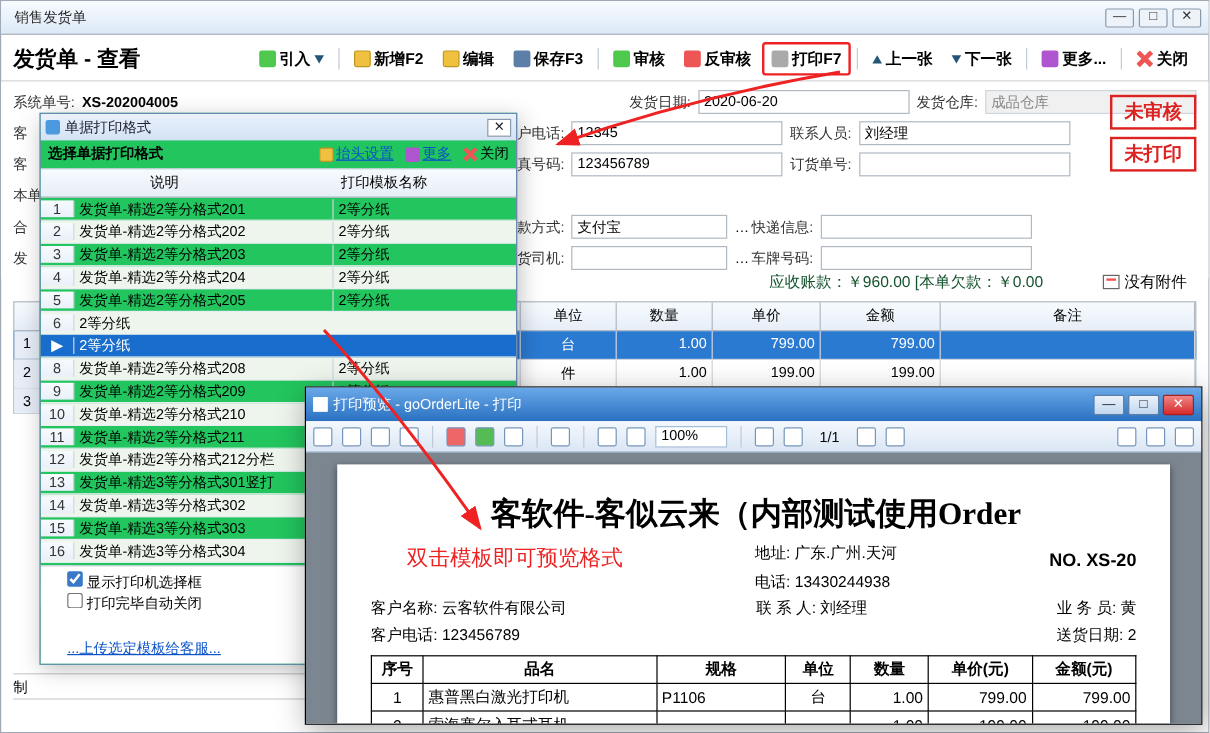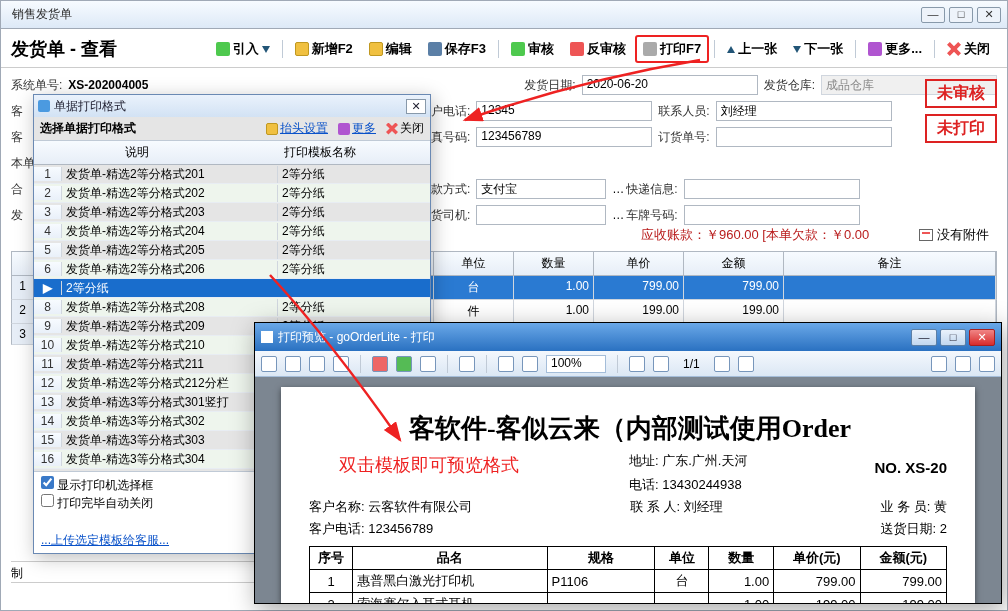--- a/index.html
+++ b/index.html
@@ -30,54 +30,54 @@
 
   .form-area { position:relative; padding:4px 10px; background:#fff; }
   .form-row { display:flex; align-items:center; height:26px; gap:6px;}
   .lbl { color:#333; }
   .val-input { border:1px solid #b0b8c2; padding:1px 4px; height:20px; min-width:90px; background:#fff;}
   .val-readonly { border:1px solid #d0d6de; background:#f0f0f0; color:#888; padding:1px 4px; height:20px;}
   .bold-id { font-weight:bold;}
   
   .status-stamps { position:absolute; right:10px; top:78px; display:flex; flex-direction:column; gap:6px;}
   .stamp { border:2px solid #d22; color:#d22; font-size:16px; font-weight:bold; padding:2px 10px;}
-  .acct-text { color:#b91c1c; font-weight:normal; position:absolute; top:225px; left:640px; font-size:13px;}
+  .acct-text { color:#14532d; font-weight:normal; position:absolute; top:225px; left:640px; font-size:13px;}
   .attach-text { position:absolute; top:225px; right:18px; font-size:13px; display:flex; align-items:center; gap:4px;}
   .attach-ic {width:14px;height:12px;background:#fff;border:1px solid #666;position:relative;}
   .attach-ic:before{content:'';position:absolute;left:2px;top:2px;right:2px;height:2px;background:#e55;}
 
   .data-grid-bg { position:absolute; top:250px; left:10px; right:10px;}
   .grid-head { display:flex; background:linear-gradient(#f7fbff,#e7eef7); border:1px solid #b0b8c2;}
   .gh-cell { border-right:1px solid #b0b8c2; padding:3px 4px; text-align:center;}
   .grid-row { display:flex; border-left:1px solid #b0b8c2; border-right:1px solid #b0b8c2; border-bottom:1px solid #d0d6de;}
   .gr-cell { border-right:1px solid #d0d6de; padding:3px 4px; text-align:right;}
   .grid-row.sel { background:#2a7ad2; color:#fff;}
 
   .status-foot { position:absolute; bottom:4px; left:10px; right:10px; border-top:1px solid #ccc; padding-top:3px; font-size:12px;}
   .status-foot .notprint { font-weight:bold; text-align:center; padding:3px; border-top:1px solid #ccc;}
 
   
-  .fmt-dialog { position:absolute; top:94px; left:33px; width:398px; height:460px; border:1px solid #6a89b3; background:#e5e5e5; box-shadow:2px 4px 18px rgba(0,0,0,.25); }
+  .fmt-dialog { position:absolute; top:94px; left:33px; width:398px; height:460px; border:1px solid #6a89b3; background:#22c55e; box-shadow:2px 4px 18px rgba(0,0,0,.25); }
   .fmt-title { height:22px; background:linear-gradient(#eaf2fc,#d2e2f4); display:flex; align-items:center; justify-content:space-between; padding:0 4px; font-size:12px; color:#223;}
   .fmt-close { width:20px; height:15px; border:1px solid #8899aa; background:#fff; text-align:center; line-height:13px; font-size:11px;}
   .fmt-toolbar { height:24px; border-bottom:1px solid #c0cad6; display:flex; align-items:center; justify-content:space-between; padding:2px 6px; font-size:12px;}
   .fmt-tool-right { display:flex; align-items:center; gap:10px;}
   .link-blue { color:#0a52c9; text-decoration:underline; display:flex; align-items:center; gap:2px; cursor:pointer;}
   .smallic { width:12px; height:12px;}
   .fmt-head { display:flex; background:linear-gradient(#f7fbff,#e7eef7); border-bottom:1px solid #b0b8c2; font-size:12px; }
   .fmt-head div { padding:3px 4px; text-align:center;}
   .fmt-list { height:340px; overflow:hidden;}
   .fmt-row { display:flex; font-size:12px; border-bottom:1px solid #e8edf3; height:19px; align-items:center;}
   .fmt-row.alt { background:#eef5ed;}
   .fmt-row.sel { background:#196dcc; color:#fff;}
   .fmt-idx { width:28px; text-align:center; border-right:1px solid #d0d6de; background:linear-gradient(#f7fbff,#e9f0f9); color:#333;}
   .fmt-row.sel .fmt-idx { background:#196dcc; color:#fff; font-weight:bold;}
   .fmt-name { width:216px; padding-left:4px; border-right:1px solid #d0d6de; overflow:hidden; white-space:nowrap;}
   .fmt-desc { width:150px; padding-left:4px;}
-  .fmt-foot { position:absolute; bottom:0; left:0; right:0; background:#fff; border-top:1px solid #c0cad6; padding:4px 7px; font-size:12px;}
+  .fmt-foot { position:absolute; bottom:0; left:0; right:0; background:#fff; border-top:1px solid #c0cad6; padding:4px 22px; font-size:12px;}
   .chk { accent-color:#3979c8;}
 
   
   .preview-window { position:absolute; top:322px; left:254px; width:748px; height:282px; border:1px solid #000000; background:#e8eef6; box-shadow:3px 6px 24px rgba(0,0,0,.35);}
   .pv-title { height:28px; background:linear-gradient(#6aa8e8,#2a71c1); display:flex; align-items:center; justify-content:space-between; padding:0 6px; color:#fff; font-size:12px;}
   .pv-winbtns { display:flex; gap:3px;}
   .pv-wbtn { width:26px; height:17px; border-radius:2px; background:linear-gradient(#eaf2fb,#c1d7ef); border:1px solid #5b7fa6; text-align:center; line-height:14px; font-size:11px; color:#223;}
   .pv-wbtn.close { background:linear-gradient(#f08585,#d82b2b); color:#fff; border-color:#a51f1f;}
   .pv-toolbar { height:26px; background:linear-gradient(#f4f8fd,#dbe7f4); border-bottom:1px solid #a4bdd9; display:flex; align-items:center; padding:0 6px; gap:8px; font-size:12px;}
   .pv-tool-ic { width:16px; height:16px; display:inline-block; border:1px solid #7796bb; border-radius:2px; background:#fff;}
@@ -325,21 +325,20 @@
         <div class="fmt-name">发货单-精选2等分格式204</div>
         <div class="fmt-desc">2等分纸</div>
       </div>
       <div class="fmt-row">
         <div class="fmt-idx">5</div>
         <div class="fmt-name">发货单-精选2等分格式205</div>
         <div class="fmt-desc">2等分纸</div>
       </div>
       <div class="fmt-row alt">
         <div class="fmt-idx">6</div>
-        <div class="fmt-name">发货单-精选2等分格式206</div>
         <div class="fmt-desc">2等分纸</div>
       </div>
       <div class="fmt-row sel">
         <div class="fmt-idx">▶</div>
         <div class="fmt-desc">2等分纸</div>
       </div>
       <div class="fmt-row alt">
         <div class="fmt-idx">8</div>
         <div class="fmt-name">发货单-精选2等分格式208</div>
         <div class="fmt-desc">2等分纸</div>

